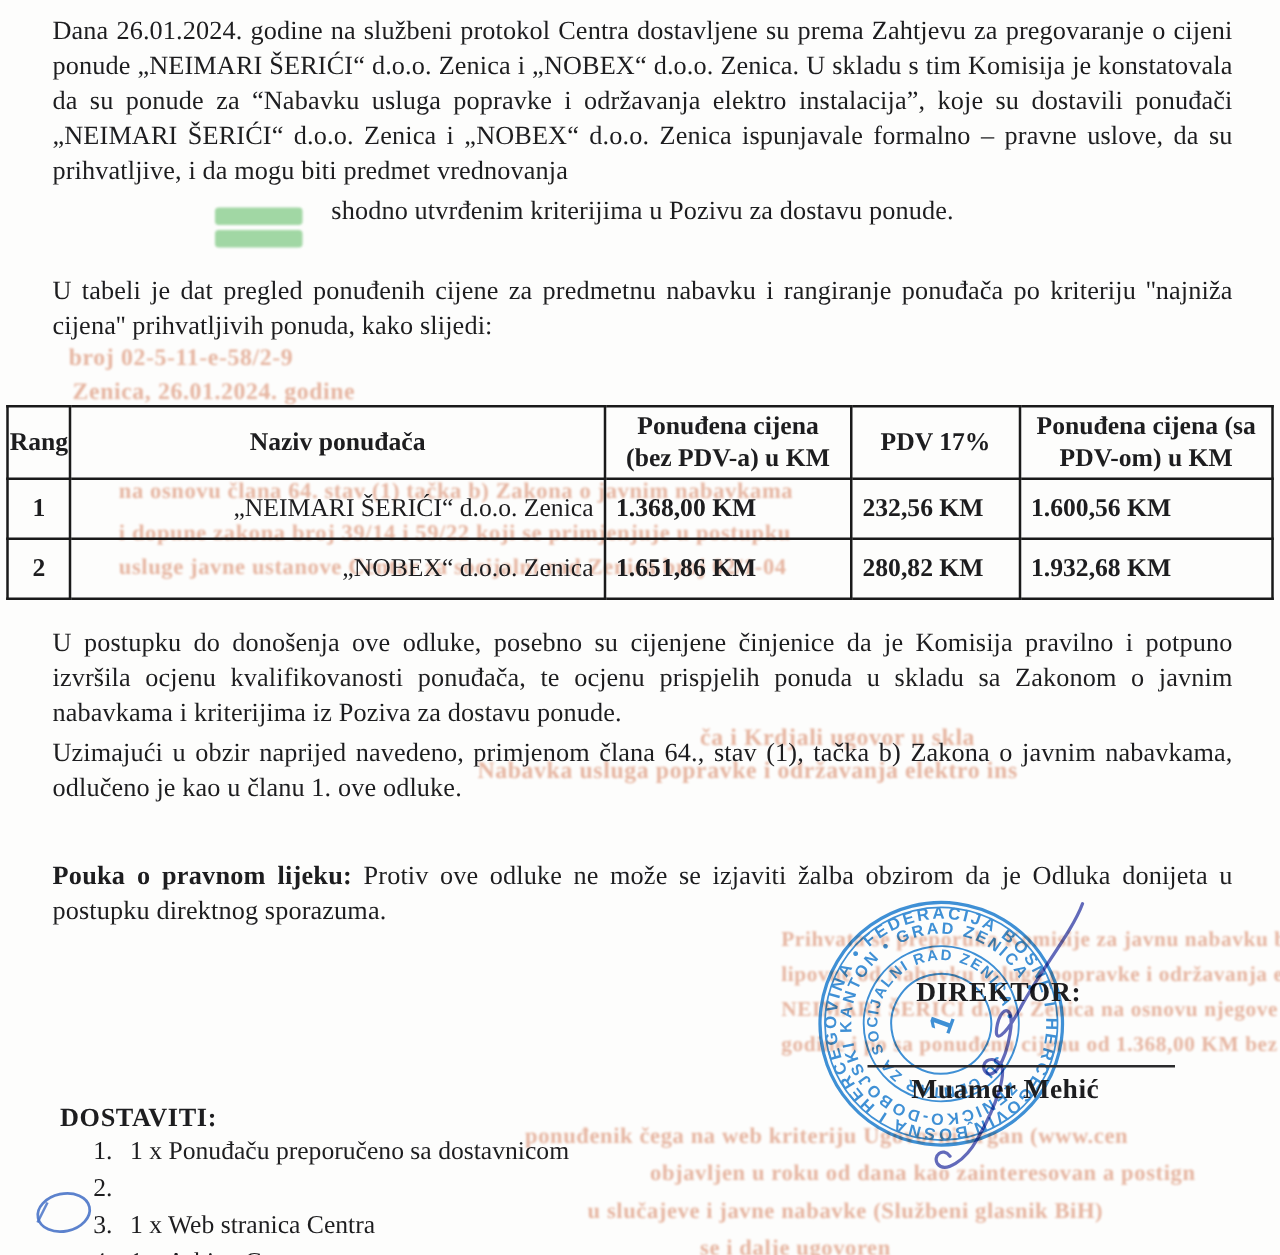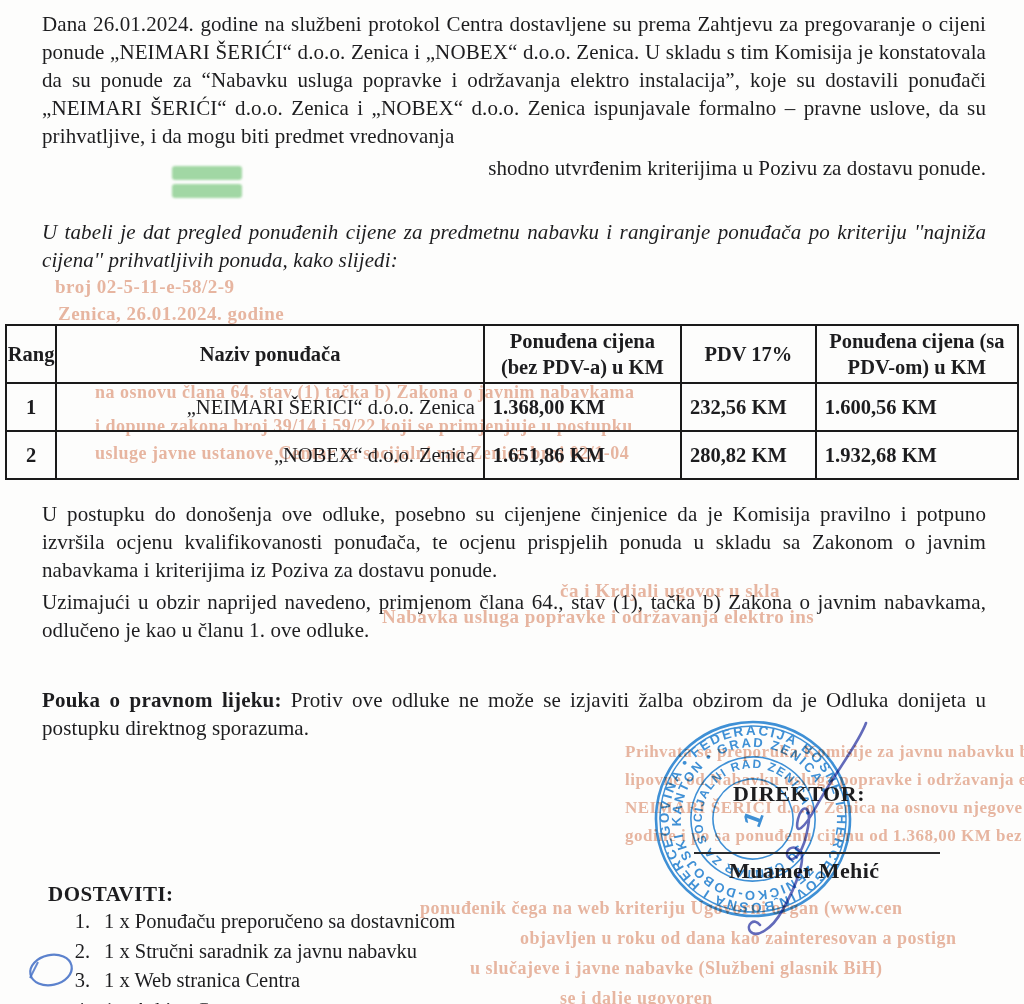--- a/index.html
+++ b/index.html
@@ -7,22 +7,22 @@
     width:1024px;height:1004px;
     background:#fdfdfc;
     font-family:"Liberation Serif","DejaVu Serif",serif;
     color:#1d1d1f;
     position:relative;
     overflow:hidden;
   }
   #page{position:relative;width:1024px;height:1004px;z-index:1;}
   .flow{position:relative;padding:6px 34px 0 38px;z-index:2;}
   p{margin:4px;font-size:21px;line-height:28px;text-align:justify;letter-spacing:.1px;}
-  .noj{text-align:right;}
-  .para2{margin-top:36px;font-style:italic;}
+  .noj{text-align:center;}
+  .para2{margin-top:36px;}
   .para3{margin-top:20px;}
   .pouka{margin-top:42px;}
   .pouka b{letter-spacing:.2px;}
   table{
     border-collapse:collapse;
     margin:50px 0 0 -33px;
     width:1014px;
     table-layout:fixed;
     background:transparent;
     font-size:20.5px;
@@ -186,21 +186,20 @@
 
   <div class="dostaviti">
     <div class="dostaviti-label">DOSTAVITI:</div>
     <div id="dostaviti-items">
         <div class="dz-item">
           <div class="dz-num">1.</div>
           <div>1 x Ponuđaču preporučeno sa dostavnicom</div>
         </div>
         <div class="dz-item">
           <div class="dz-num">2.</div>
-          <div>1 x Stručni saradnik za javnu nabavku</div>
         </div>
         <div class="dz-item">
           <div class="dz-num">3.</div>
           <div>1 x Web stranica Centra</div>
         </div>
         <div class="dz-item">
           <div class="dz-num">4.</div>
           <div>1 x Arhiva Centra</div>
         </div>
       </div>

